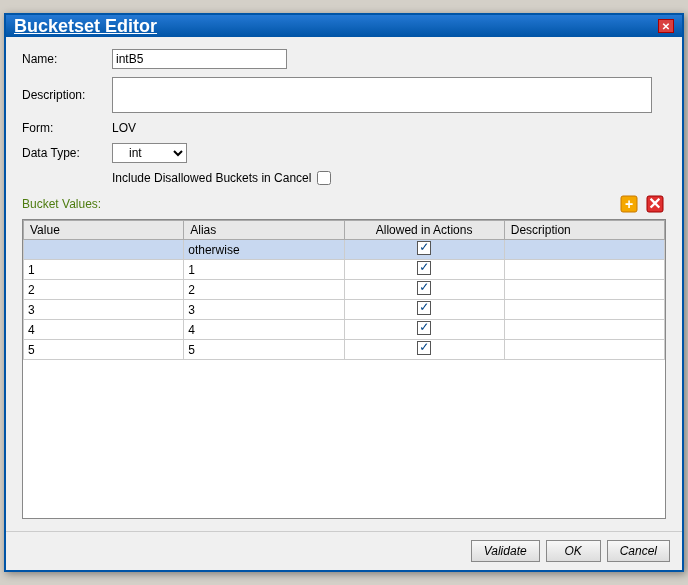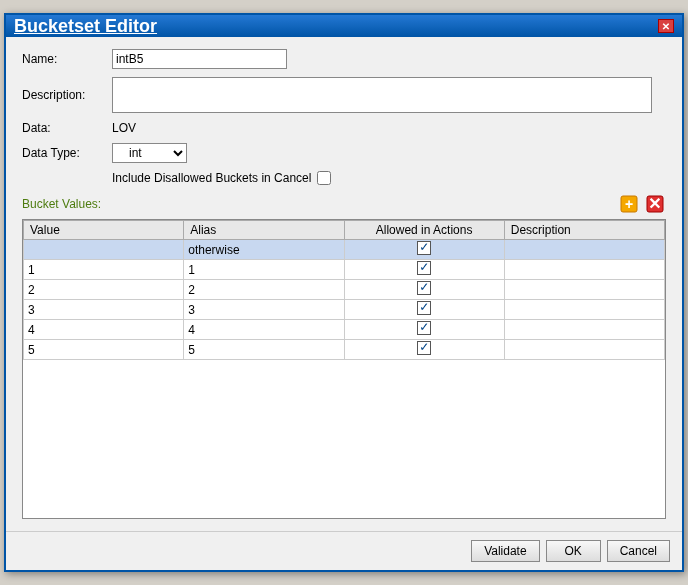--- a/index.html
+++ b/index.html
@@ -187,20 +187,21 @@
       border-top: 1px solid #ccc;
       background: #f0f0f0;
     }
     .btn {
       padding: 3px 12px;
       font-size: 12px;
       border: 1px solid #888;
       background: linear-gradient(to bottom, #f8f8f8, #ddd);
       cursor: pointer;
       min-width: 55px;
+      font-style: italic;
     }
   </style>
 </head>
 <body>
 
 <div class="dialog">
 
   <div class="dialog-titlebar">
     <span class="dialog-title">Bucketset Editor</span>
     <button class="close-btn">✕</button>
@@ -212,21 +213,21 @@
       <span class="form-label">Name:</span>
       <input class="form-input name-input" type="text" value="intB5" style="">
     </div>
 
     <div class="form-row">
       <span class="form-label">Description:</span>
       <textarea class="form-input desc-input" style=""></textarea>
     </div>
 
     <div class="form-row">
-      <span class="form-label">Data:</span>
+      <span class="form-label">Form:</span>
       <span class="form-value">LOV</span>
     </div>
 
     <div class="form-row">
       <span class="form-label">Data Type:</span>
       <select class="select-input">
         <option>int</option>
         <option>string</option>
         <option>float</option>
         <option>boolean</option>

